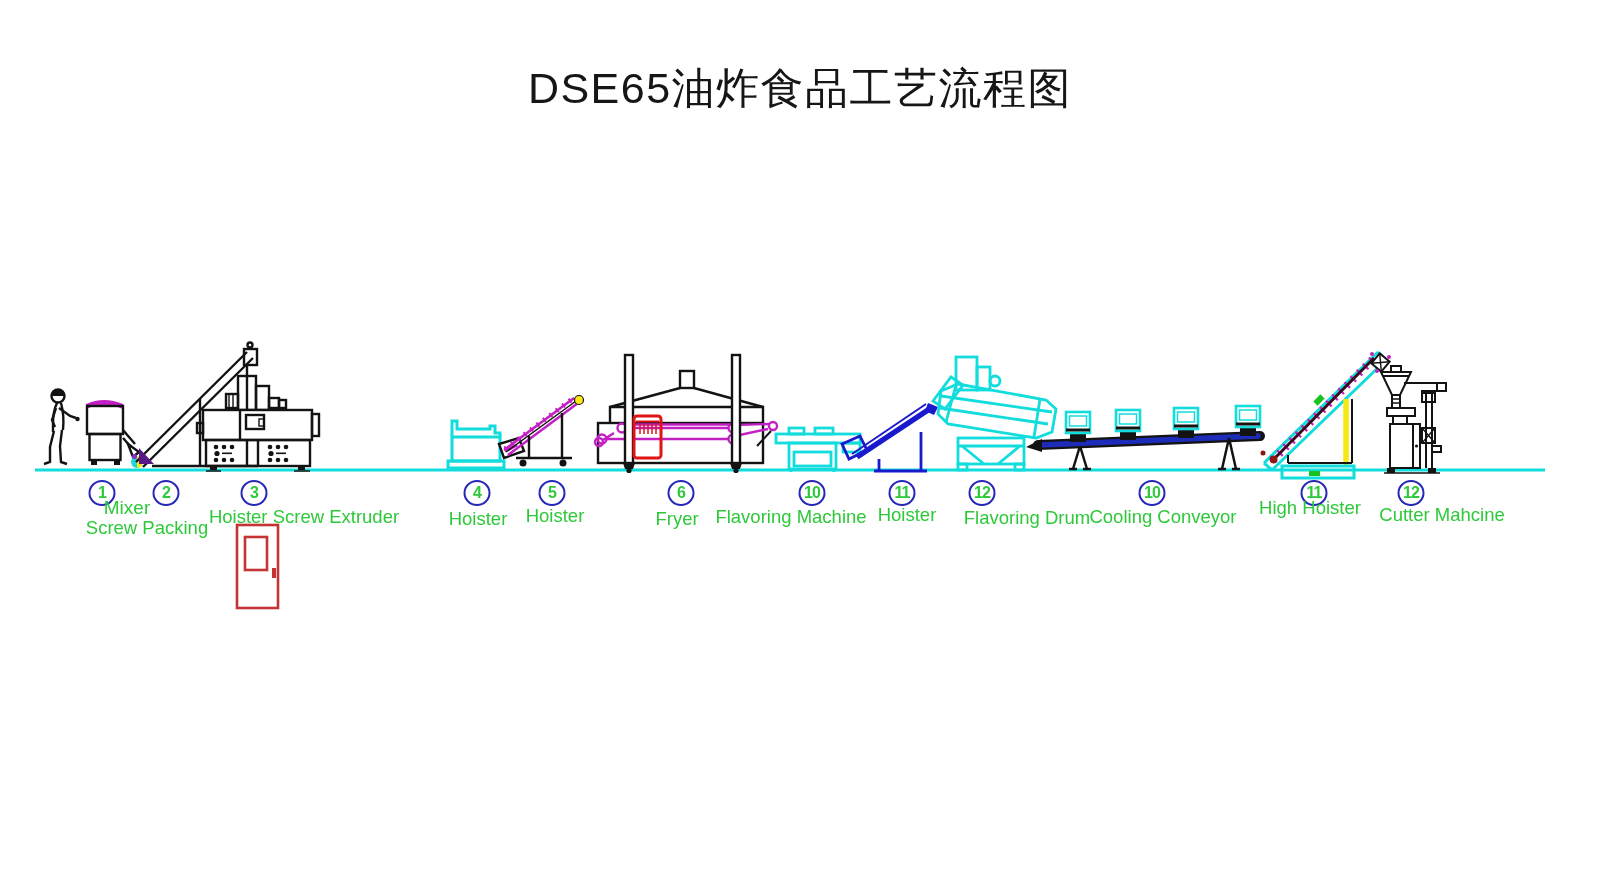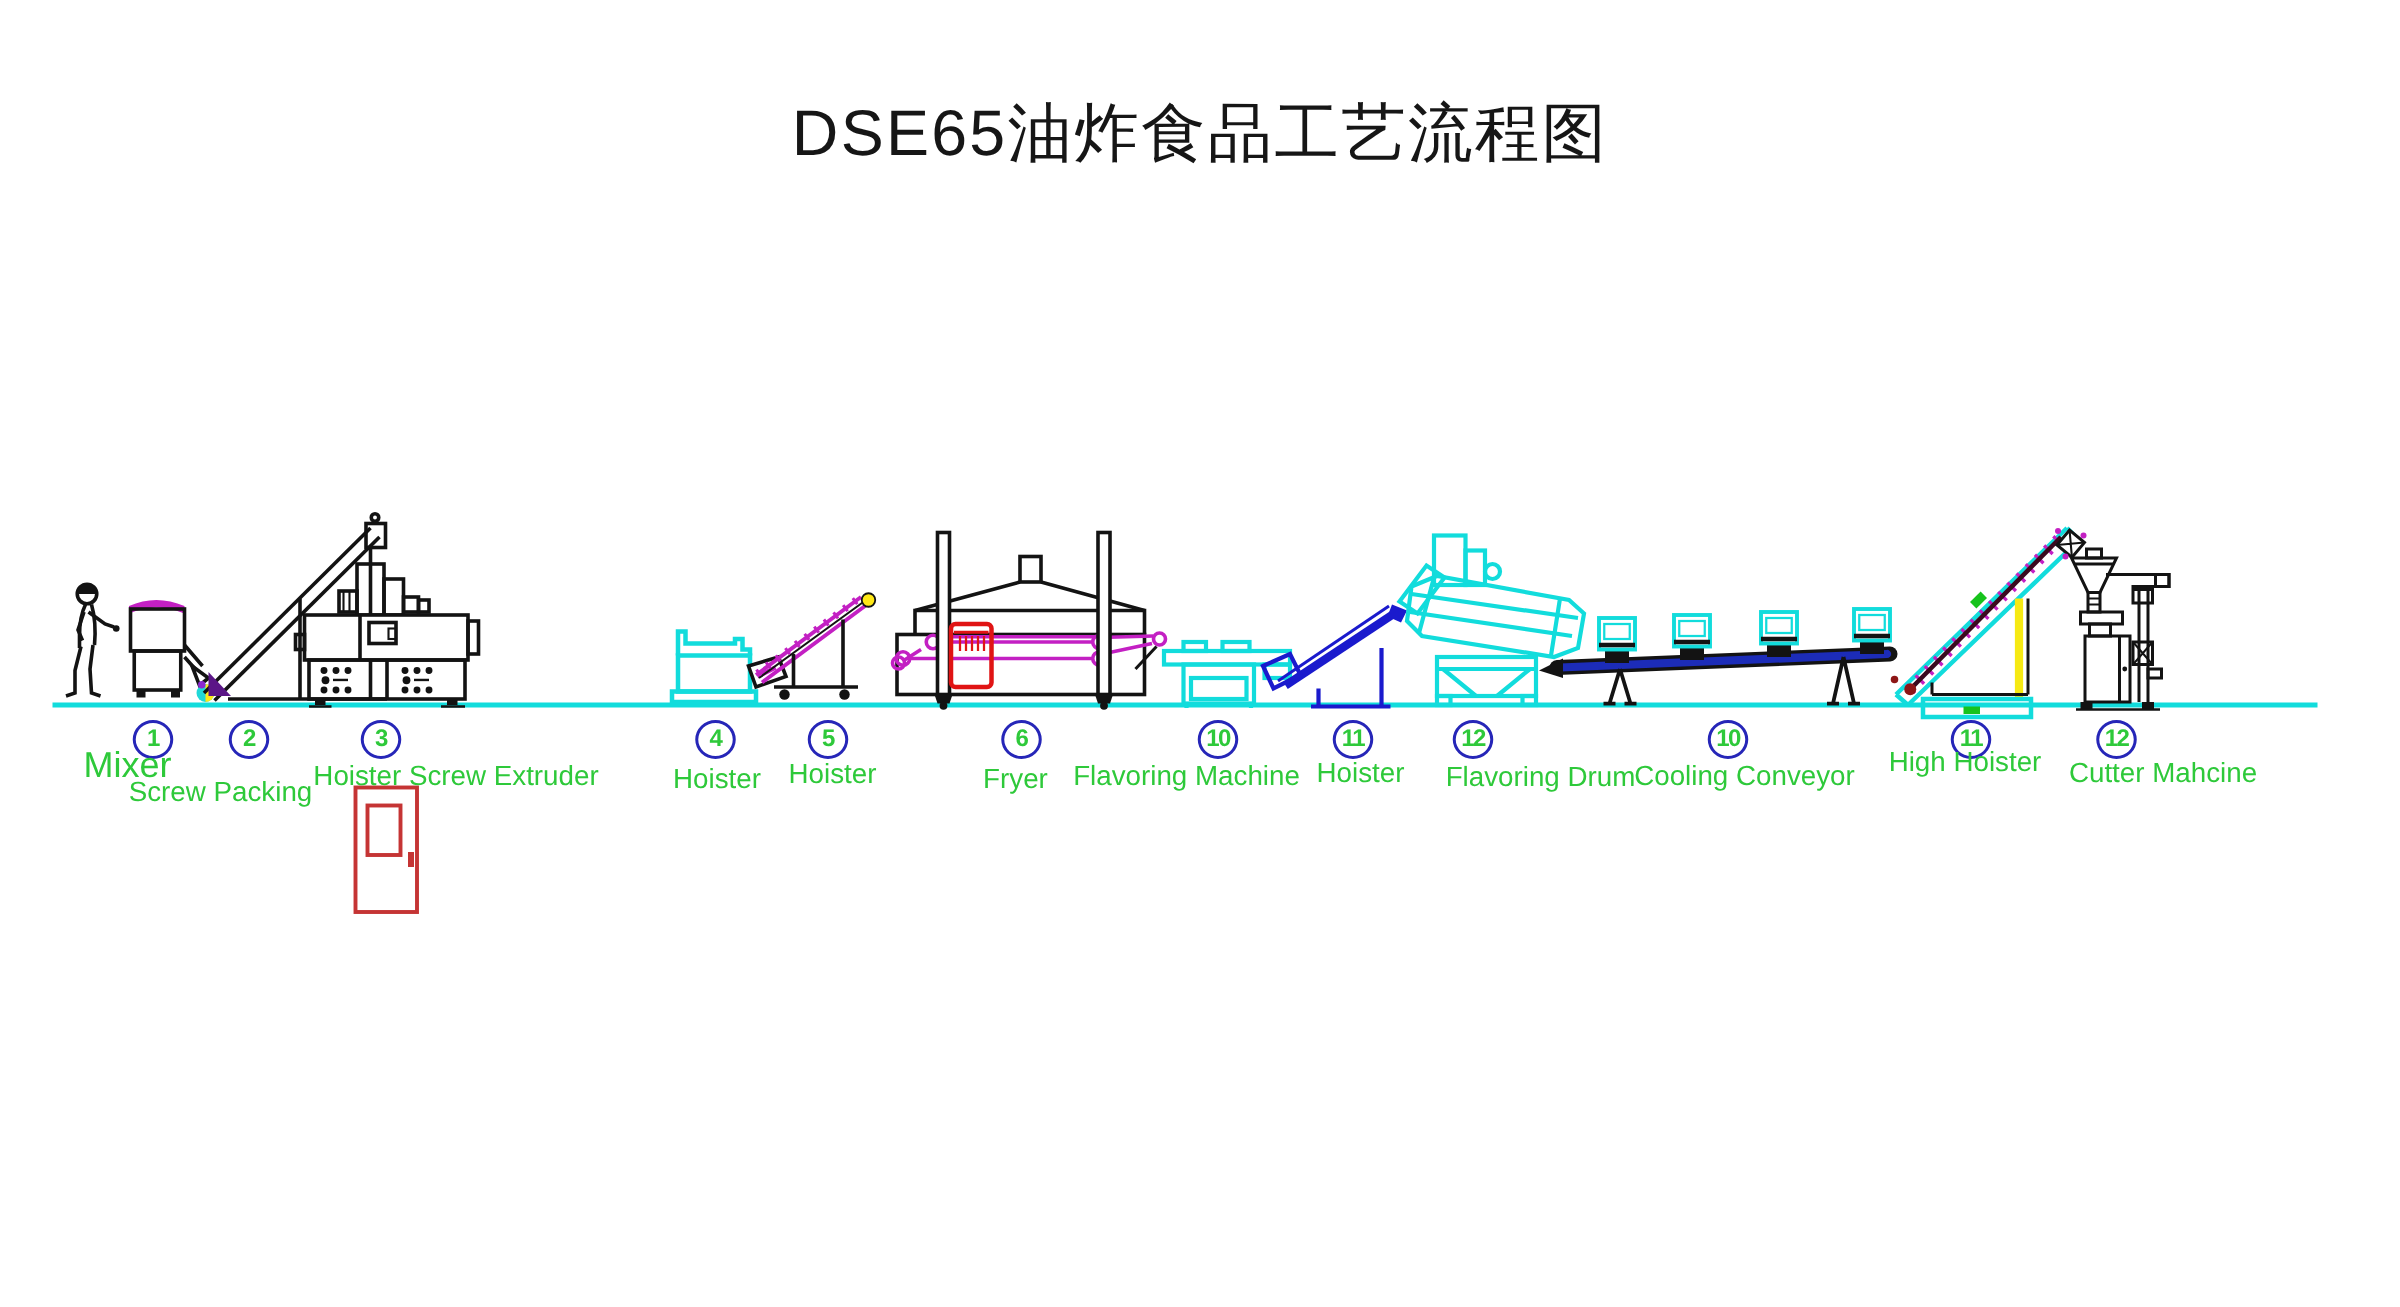--- a/index.html
+++ b/index.html
@@ -8,21 +8,21 @@
   .title{position:absolute;left:0;right:0;top:60px;margin:0;text-align:center;
          font-size:43px;font-weight:300;letter-spacing:1.5px;color:#161616;
          font-family:"Liberation Sans","DejaVu Sans",sans-serif;}
   .layer{position:absolute;left:0;top:0;}
   .badge{position:absolute;width:27px;height:26px;border:2.4px solid #2626b8;border-radius:50%;
          display:flex;align-items:center;justify-content:center;transform:translateX(-50%);
          box-sizing:border-box;background:transparent;}
   .badge span{color:#2ec93a;font-size:16px;font-weight:700;letter-spacing:-1px;line-height:1;}
   .slabel{position:absolute;transform:translateX(-50%);color:#2ec93a;font-size:18.5px;
           font-weight:500;white-space:nowrap;line-height:1.1;}
-  .slabel.big{font-size:24px;}
+  .slabel.big{font-size:19px;margin-left:42px;}
   svg{display:block;}
 </style>
 </head>
 <body>
 
 <div class="canvas">
 
   <h1 class="title">DSE65油炸食品工艺流程图</h1>
 
   <svg class="layer" width="1600" height="871" viewBox="0 0 1600 871">

